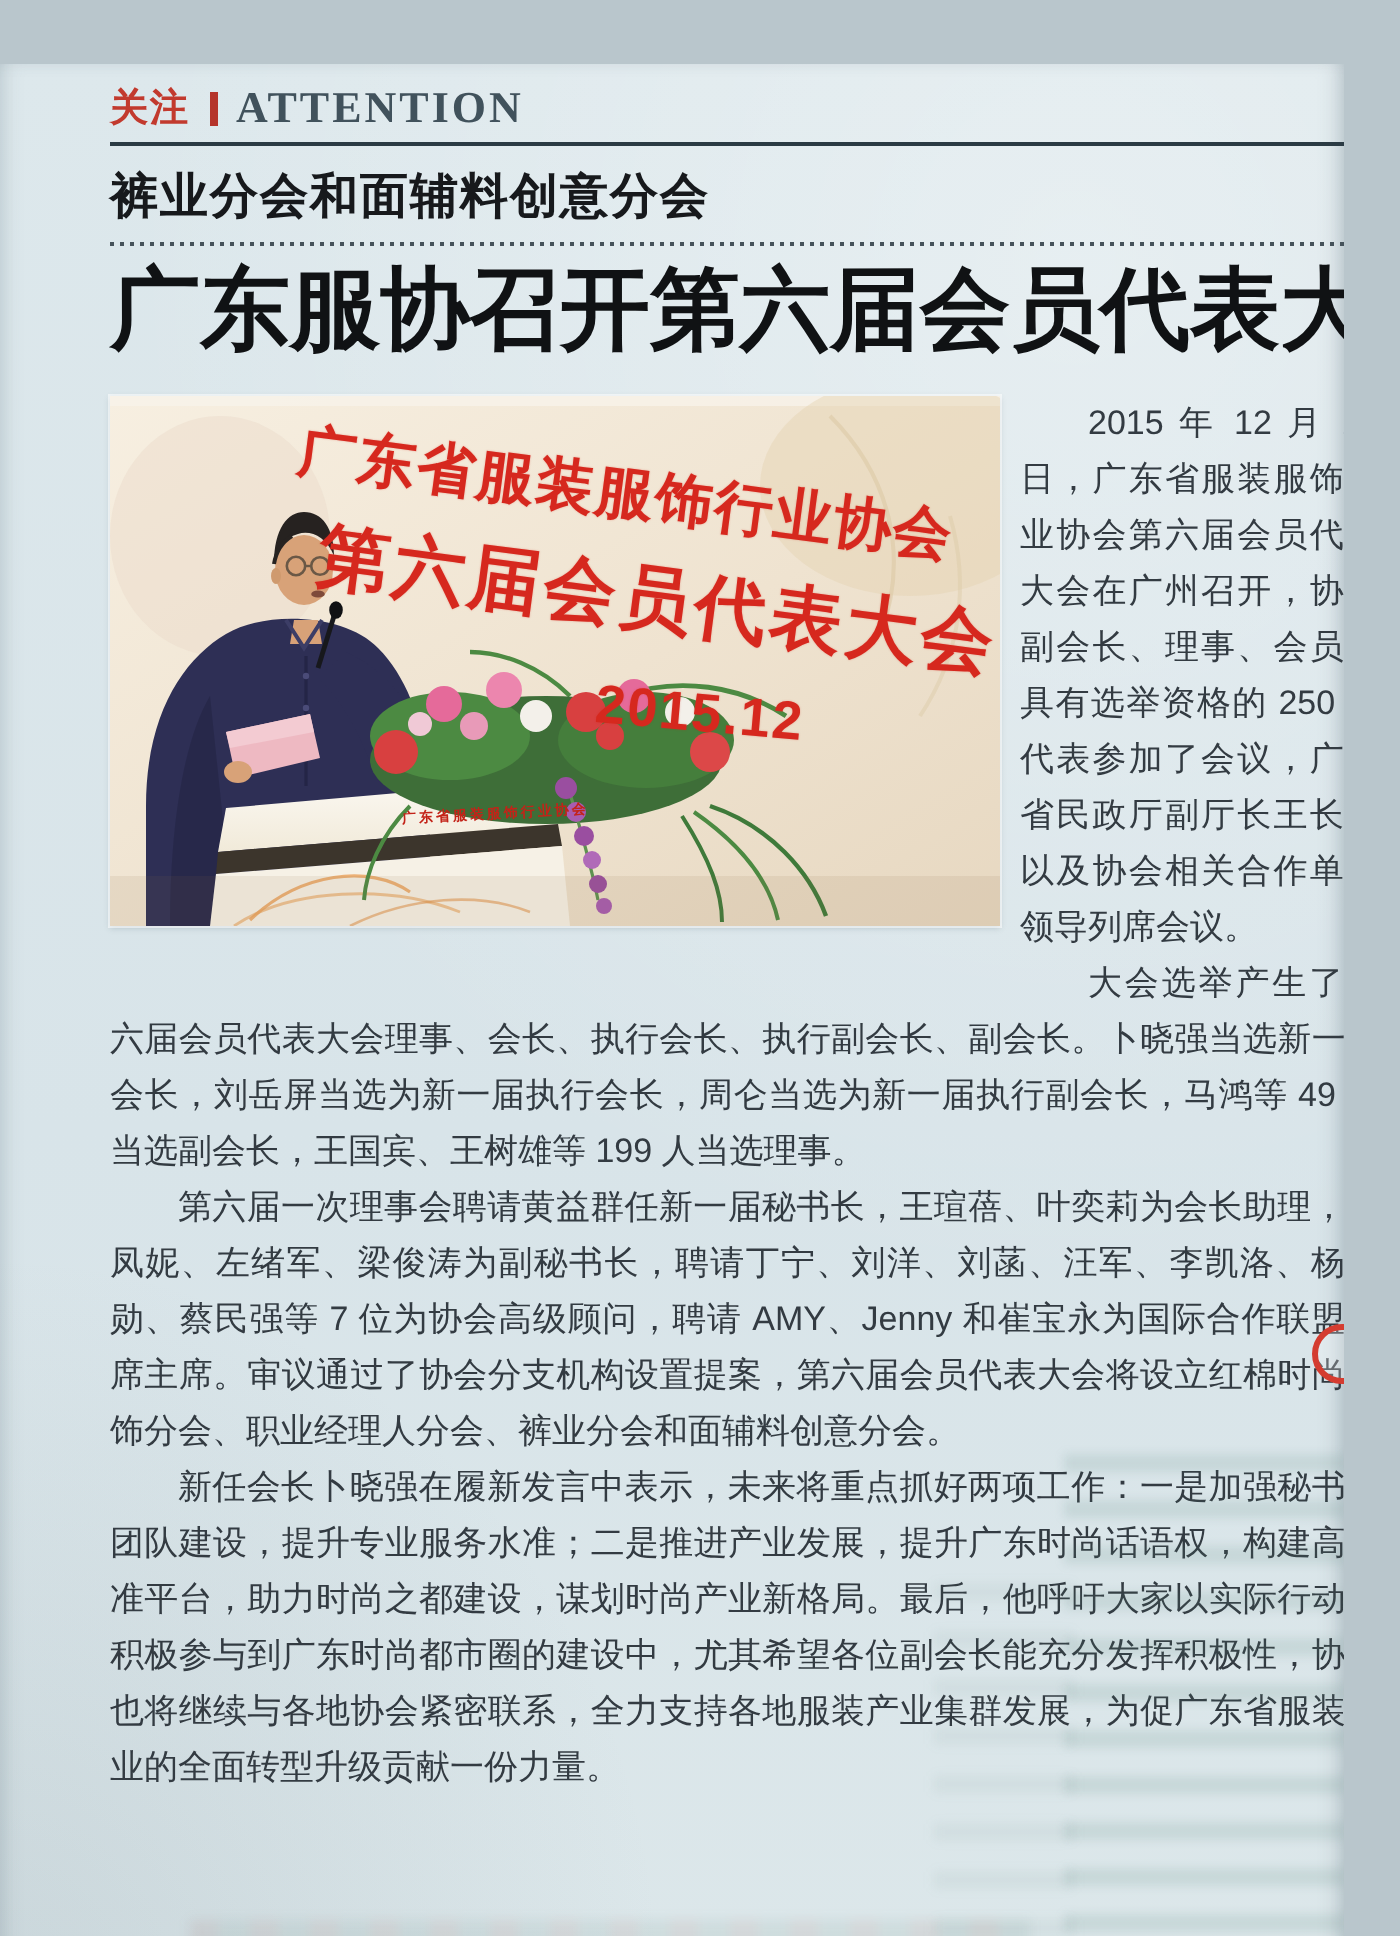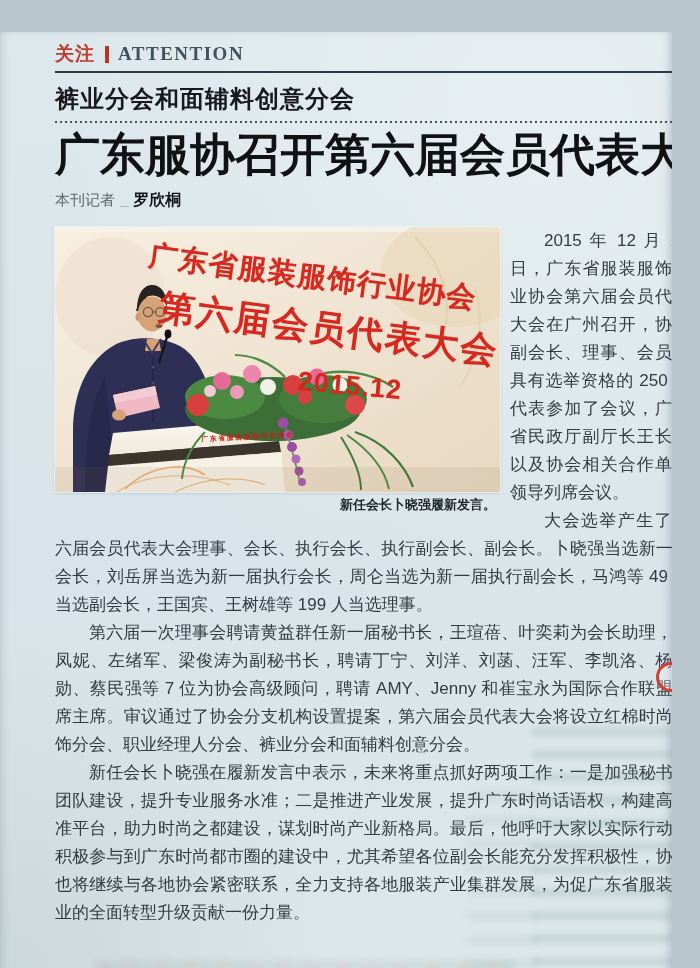--- a/index.html
+++ b/index.html
@@ -13,21 +13,21 @@
                 inset 7px 0 12px -8px rgba(80,100,112,.28),
                 inset 0 -9px 14px -9px rgba(80,100,112,.35);
     font-family:"Liberation Sans", sans-serif;
     margin-top:32px;
   }
   .content{margin:0 10px 0 55px;width:635px;}
   
   .section-head{padding-top:10px;display:flex;align-items:center;height:24px;}
   .section-cn{color:#c23a2e;font-size:19px;font-weight:bold;letter-spacing:1px;}
   .section-bar{display:inline-block;width:4px;height:17px;background:#b5342b;margin:0 9px 0 10px;}
-  .section-en{color:#41525c;font-size:19px;font-weight:bold;font-family:"Liberation Serif", serif;letter-spacing:1.5px;}
+  .section-en{color:#41525c;font-size:22px;font-weight:bold;font-family:"Liberation Serif", serif;letter-spacing:1.5px;}
   .rule{margin-top:5px;height:2px;background:#2b3b44;}
   
   .kicker{margin:11px 0 0 0;font-size:24px;line-height:30px;font-weight:bold;color:#17191c;letter-spacing:1px;}
   .dotted{margin-top:7px;height:2px;background:repeating-linear-gradient(90deg,#45525a 0 2px,rgba(0,0,0,0) 2px 5px);}
   
   .title{margin:6px 0 0 0;font-size:45px;line-height:52px;font-weight:900;color:#101214;
          font-family:"Liberation Serif", serif;letter-spacing:0;white-space:nowrap;}
   
   .byline{margin-top:9px;font-size:15px;color:#5c6a72;height:20px;}
   .byline .sep{color:#8a959c;margin:0 5px;font-weight:bold;}
@@ -74,23 +74,20 @@
       <span class="section-bar"></span>
       <span class="section-en">ATTENTION</span>
     </div>
     <div class="rule"></div>
 
     <h2 class="kicker">裤业分会和面辅料创意分会</h2>
     <div class="dotted"></div>
 
     <h1 class="title">广东服协召开第六届会员代表大会</h1>
 
-    <div class="byline">
-      <span>本刊记者</span><span class="sep">_</span><span class="author">罗欣桐</span>
-    </div>
 
     <div class="article">
 
       <div class="photo-wrap">
         <div class="photo">
           <svg width="445" height="265" viewBox="0 0 445 265">
             <defs>
               <linearGradient id="bg" x1="0" y1="0" x2="1" y2="1">
                 <stop offset="0" stop-color="#f7efe1"></stop>
                 <stop offset="0.55" stop-color="#efe3d0"></stop>
@@ -179,21 +176,20 @@
                 <circle cx="247" cy="255" r="4" fill="#a85cb0"></circle>
               </g>
             </g>
             <rect x="0" y="240" width="445" height="25" fill="#8a6a48" opacity="0.10"></rect>
           </svg>
           <div class="banner-line b1">广东省服装服饰行业协会</div>
           <div class="banner-line b2">第六届会员代表大会</div>
           <div class="banner-line b3">2015.12</div>
           <div class="podium-label">广东省服装服饰行业协会</div>
         </div>
-        <div class="caption">新任会长卜晓强履新发言。</div>
       </div>
 
       <p>2015 年 12 月 27 日，广东省服装服饰行业协会第六届会员代表大会在广州召开，协会副会长、理事、会员等具有选举资格的 250 位代表参加了会议，广东省民政厅副厅长王长胜以及协会相关合作单位领导列席会议。</p>
       <p>大会选举产生了第六届会员代表大会理事、会长、执行会长、执行副会长、副会长。卜晓强当选新一届会长，刘岳屏当选为新一届执行会长，周仑当选为新一届执行副会长，马鸿等 49 人当选副会长，王国宾、王树雄等 199 人当选理事。</p>
       <p>第六届一次理事会聘请黄益群任新一届秘书长，王瑄蓓、叶奕莉为会长助理，郑凤妮、左绪军、梁俊涛为副秘书长，聘请丁宁、刘洋、刘菡、汪军、李凯洛、杨振勋、蔡民强等 7 位为协会高级顾问，聘请 AMY、Jenny 和崔宝永为国际合作联盟联席主席。审议通过了协会分支机构设置提案，第六届会员代表大会将设立红棉时尚服饰分会、职业经理人分会、裤业分会和面辅料创意分会。</p>
       <p>新任会长卜晓强在履新发言中表示，未来将重点抓好两项工作：一是加强秘书处团队建设，提升专业服务水准；二是推进产业发展，提升广东时尚话语权，构建高水准平台，助力时尚之都建设，谋划时尚产业新格局。最后，他呼吁大家以实际行动，积极参与到广东时尚都市圈的建设中，尤其希望各位副会长能充分发挥积极性，协会也将继续与各地协会紧密联系，全力支持各地服装产业集群发展，为促广东省服装产业的全面转型升级贡献一份力量。</p>
     </div>
   </div>
 
   <div class="edge-circle"></div>

